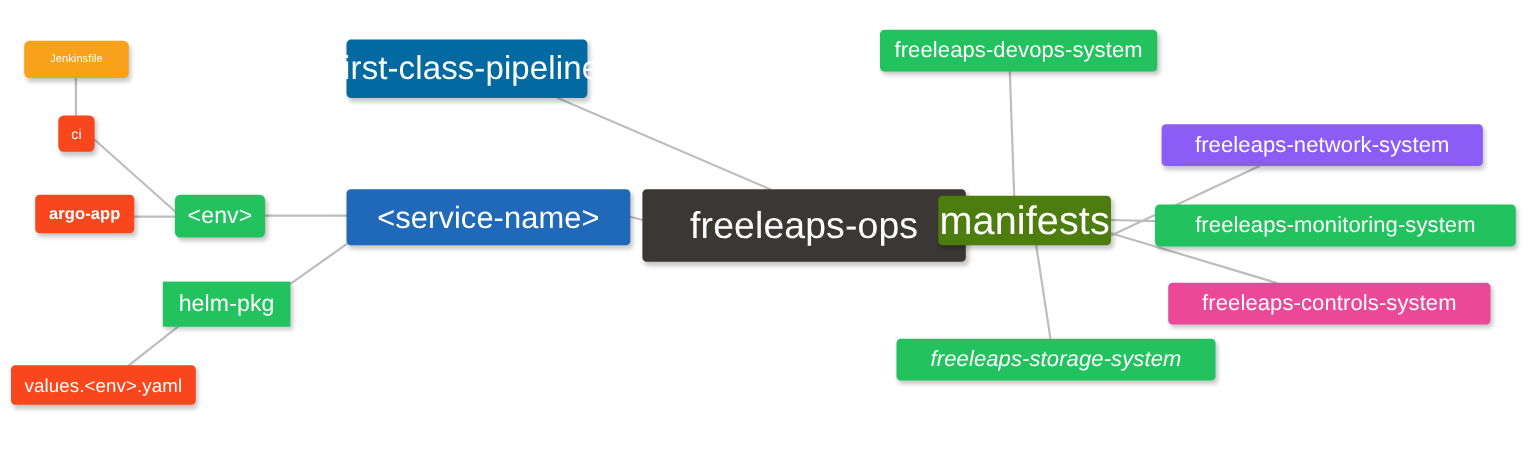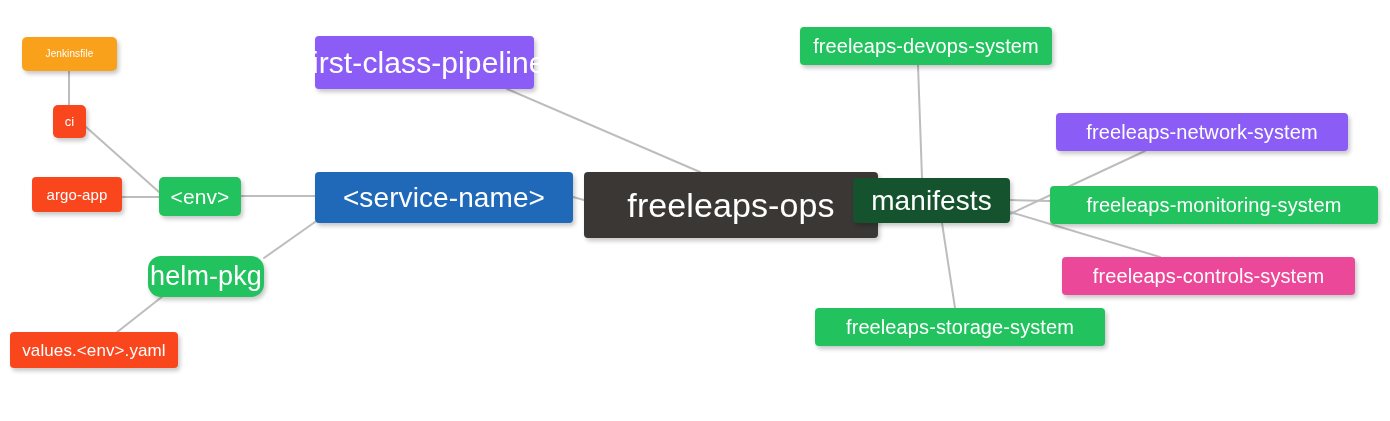--- a/index.html
+++ b/index.html
@@ -65,53 +65,53 @@
       <line x1="1010" y1="212" x2="1160" y2="257" stroke="#bdbdbd" stroke-width="2" stroke-linecap="round"></line>
       <line x1="942" y1="223" x2="955" y2="308" stroke="#bdbdbd" stroke-width="2" stroke-linecap="round"></line>
     </svg>
   <div id="node-layer">
       <div class="node" style="left: 22px; top: 37px; width: 95px; height: 34px; background: rgb(249, 161, 27); border-radius: 5px; font-size: 10px;">
         <span class="node-label">Jenkinsfile</span>
       </div>
       <div class="node" style="left: 53px; top: 105px; width: 33px; height: 33px; background: rgb(249, 70, 28); border-radius: 5px; font-size: 13px;">
         <span class="node-label">ci</span>
       </div>
-      <div class="node" style="left: 32px; top: 177px; width: 90px; height: 35px; background: rgb(249, 70, 28); border-radius: 4px; font-size: 15px;">
+      <div class="node" style="left: 32px; top: 177px; width: 90px; height: 35px; background: rgb(249, 70, 28); border-radius: 4px; font-size: 15px; font-weight: bold;">
         <span class="node-label">argo-app</span>
       </div>
       <div class="node" style="left: 159px; top: 177px; width: 82px; height: 39px; background: rgb(34, 195, 94); border-radius: 5px; font-size: 21px; align-items: center;">
         <span class="node-label">&lt;env&gt;</span>
       </div>
-      <div class="node" style="left: 148px; top: 256px; width: 116px; height: 41px; background: rgb(34, 195, 94); border-radius: 13px; font-size: 27px;">
+      <div class="node" style="left: 148px; top: 256px; width: 116px; height: 41px; background: rgb(34, 195, 94); border-radius: 0; font-size: 21px;">
         <span class="node-label">helm-pkg</span>
       </div>
       <div class="node" style="left: 10px; top: 332px; width: 168px; height: 36px; background: rgb(249, 70, 28); border-radius: 4px; font-size: 17px; text-align: center;">
         <span class="node-label">values.&lt;env&gt;.yaml</span>
       </div>
-      <div class="node" style="left: 315px; top: 36px; width: 219px; height: 53px; background: #8b5cf6; border-radius: 4px; font-size: 30px;">
+      <div class="node" style="left: 315px; top: 36px; width: 219px; height: 53px; background: #0369a1; border-radius: 4px; font-size: 30px;">
         <span class="node-label">first-class-pipeline</span>
       </div>
       <div class="node" style="left: 315px; top: 172px; width: 258px; height: 51px; background: rgb(31, 105, 184); border-radius: 4px; font-size: 28px;">
         <span class="node-label">&lt;service-name&gt;</span>
       </div>
       <div class="node" style="left: 584px; top: 172px; width: 294px; height: 66px; background: rgb(59, 55, 52); border-radius: 4px; font-size: 34px;">
         <span class="node-label">freeleaps-ops</span>
       </div>
-      <div class="node" style="left: 853px; top: 178px; width: 157px; height: 45px; background: #14532d; border-radius: 4px; font-size: 28px;">
+      <div class="node" style="left: 853px; top: 178px; width: 157px; height: 45px; background: #4d7c0f; border-radius: 4px; font-size: 36px;">
         <span class="node-label">manifests</span>
       </div>
       <div class="node" style="left: 800px; top: 27px; width: 252px; height: 38px; background: rgb(34, 195, 94); border-radius: 4px; font-size: 20px;">
         <span class="node-label">freeleaps-devops-system</span>
       </div>
       <div class="node" style="left: 1056px; top: 113px; width: 292px; height: 38px; background: #8b5cf6; border-radius: 4px; font-size: 20px;">
         <span class="node-label">freeleaps-network-system</span>
       </div>
       <div class="node" style="left: 1050px; top: 186px; width: 328px; height: 38px; background: rgb(34, 195, 94); border-radius: 4px; font-size: 20px;">
         <span class="node-label">freeleaps-monitoring-system</span>
       </div>
       <div class="node" style="left: 1062px; top: 257px; width: 293px; height: 38px; background: #ec4899; border-radius: 4px; font-size: 20px;">
         <span class="node-label">freeleaps-controls-system</span>
       </div>
-      <div class="node" style="left: 815px; top: 308px; width: 290px; height: 38px; background: rgb(34, 195, 94); border-radius: 4px; font-size: 20px;">
+      <div class="node" style="left: 815px; top: 308px; width: 290px; height: 38px; background: rgb(34, 195, 94); border-radius: 4px; font-size: 20px; font-style: italic;">
         <span class="node-label">freeleaps-storage-system</span>
       </div>
     </div>
 </div>
 
 </body></html>

